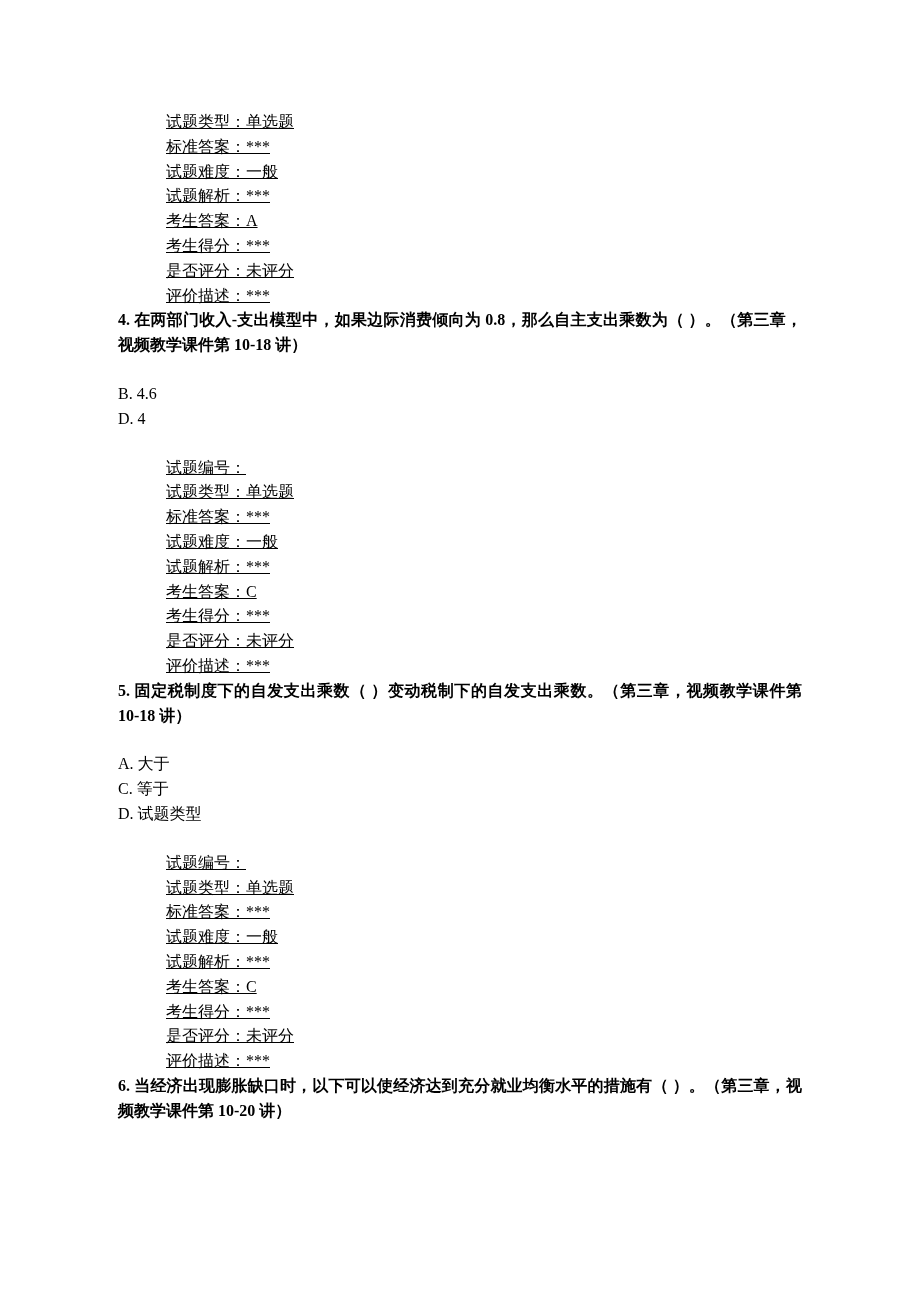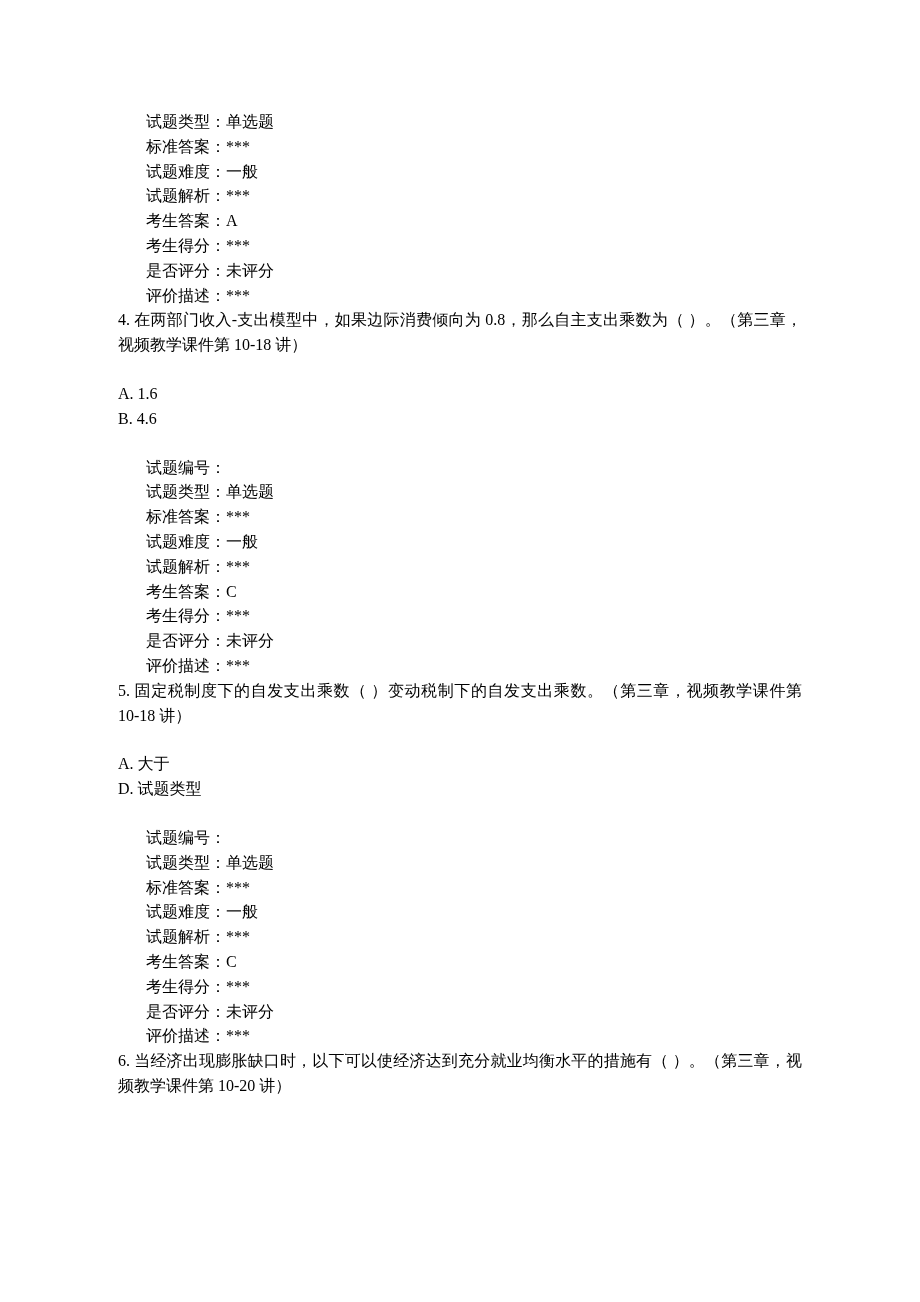--- a/index.html
+++ b/index.html
@@ -10,28 +10,30 @@
       font-size: 16px;
       line-height: 1.55;
       color: #000000;
       width: 920px;
     }
     .page {
       padding: 110px 118px 120px 118px;
       box-sizing: border-box;
     }
     .meta-block {
-      margin-left: 28px;
+      margin-left: 48px;
+      text-decoration: underline;
     }
     .meta-line {
       display: block;
     }
     .question-line {
       display: block;
       text-align: justify;
+      font-weight: bold;
     }
     .option-line {
       display: block;
     }
     .gap {
       height: 24px;
     }
   </style>
 </head>
 <body>
@@ -44,38 +46,39 @@
     <span class="meta-line"><span>试题难度：</span><span>一般</span></span>
     <span class="meta-line"><span>试题解析：</span><span>***</span></span>
     <span class="meta-line"><span>考生答案：</span><span>A</span></span>
     <span class="meta-line"><span>考生得分：</span><span>***</span></span>
     <span class="meta-line"><span>是否评分：</span><span>未评分</span></span>
     <span class="meta-line"><span>评价描述：</span><span>***</span></span>
   </div>
 
   <div class="question-line"><span>4.</span><span>    在两部门收入-支出模型中，如果边际消费倾向为 0.8，那么自主支出乘数为（  ）。（第三章，视频教学课件第 10-18 讲）</span></div>
   <div class="gap"></div>
-  <span class="option-line">A. 1.6</span>
   <span class="option-line">B. 4.6</span>
+  <span class="option-line">D. 4</span>
   <div class="gap"></div>
   <div class="meta-block">
     <span class="meta-line"><span>试题编号：</span><span></span></span>
     <span class="meta-line"><span>试题类型：</span><span>单选题</span></span>
     <span class="meta-line"><span>标准答案：</span><span>***</span></span>
     <span class="meta-line"><span>试题难度：</span><span>一般</span></span>
     <span class="meta-line"><span>试题解析：</span><span>***</span></span>
     <span class="meta-line"><span>考生答案：</span><span>C</span></span>
     <span class="meta-line"><span>考生得分：</span><span>***</span></span>
     <span class="meta-line"><span>是否评分：</span><span>未评分</span></span>
     <span class="meta-line"><span>评价描述：</span><span>***</span></span>
   </div>
 
   <div class="question-line"><span>5.</span><span>    固定税制度下的自发支出乘数（  ）变动税制下的自发支出乘数。（第三章，视频教学课件第 10-18 讲）</span></div>
   <div class="gap"></div>
   <span class="option-line">A. 大于</span>
+  <span class="option-line">C. 等于</span>
   <span class="option-line">D. 试题类型</span>
   <div class="gap"></div>
   <div class="meta-block">
     <span class="meta-line"><span>试题编号：</span><span></span></span>
     <span class="meta-line"><span>试题类型：</span><span>单选题</span></span>
     <span class="meta-line"><span>标准答案：</span><span>***</span></span>
     <span class="meta-line"><span>试题难度：</span><span>一般</span></span>
     <span class="meta-line"><span>试题解析：</span><span>***</span></span>
     <span class="meta-line"><span>考生答案：</span><span>C</span></span>
     <span class="meta-line"><span>考生得分：</span><span>***</span></span>

